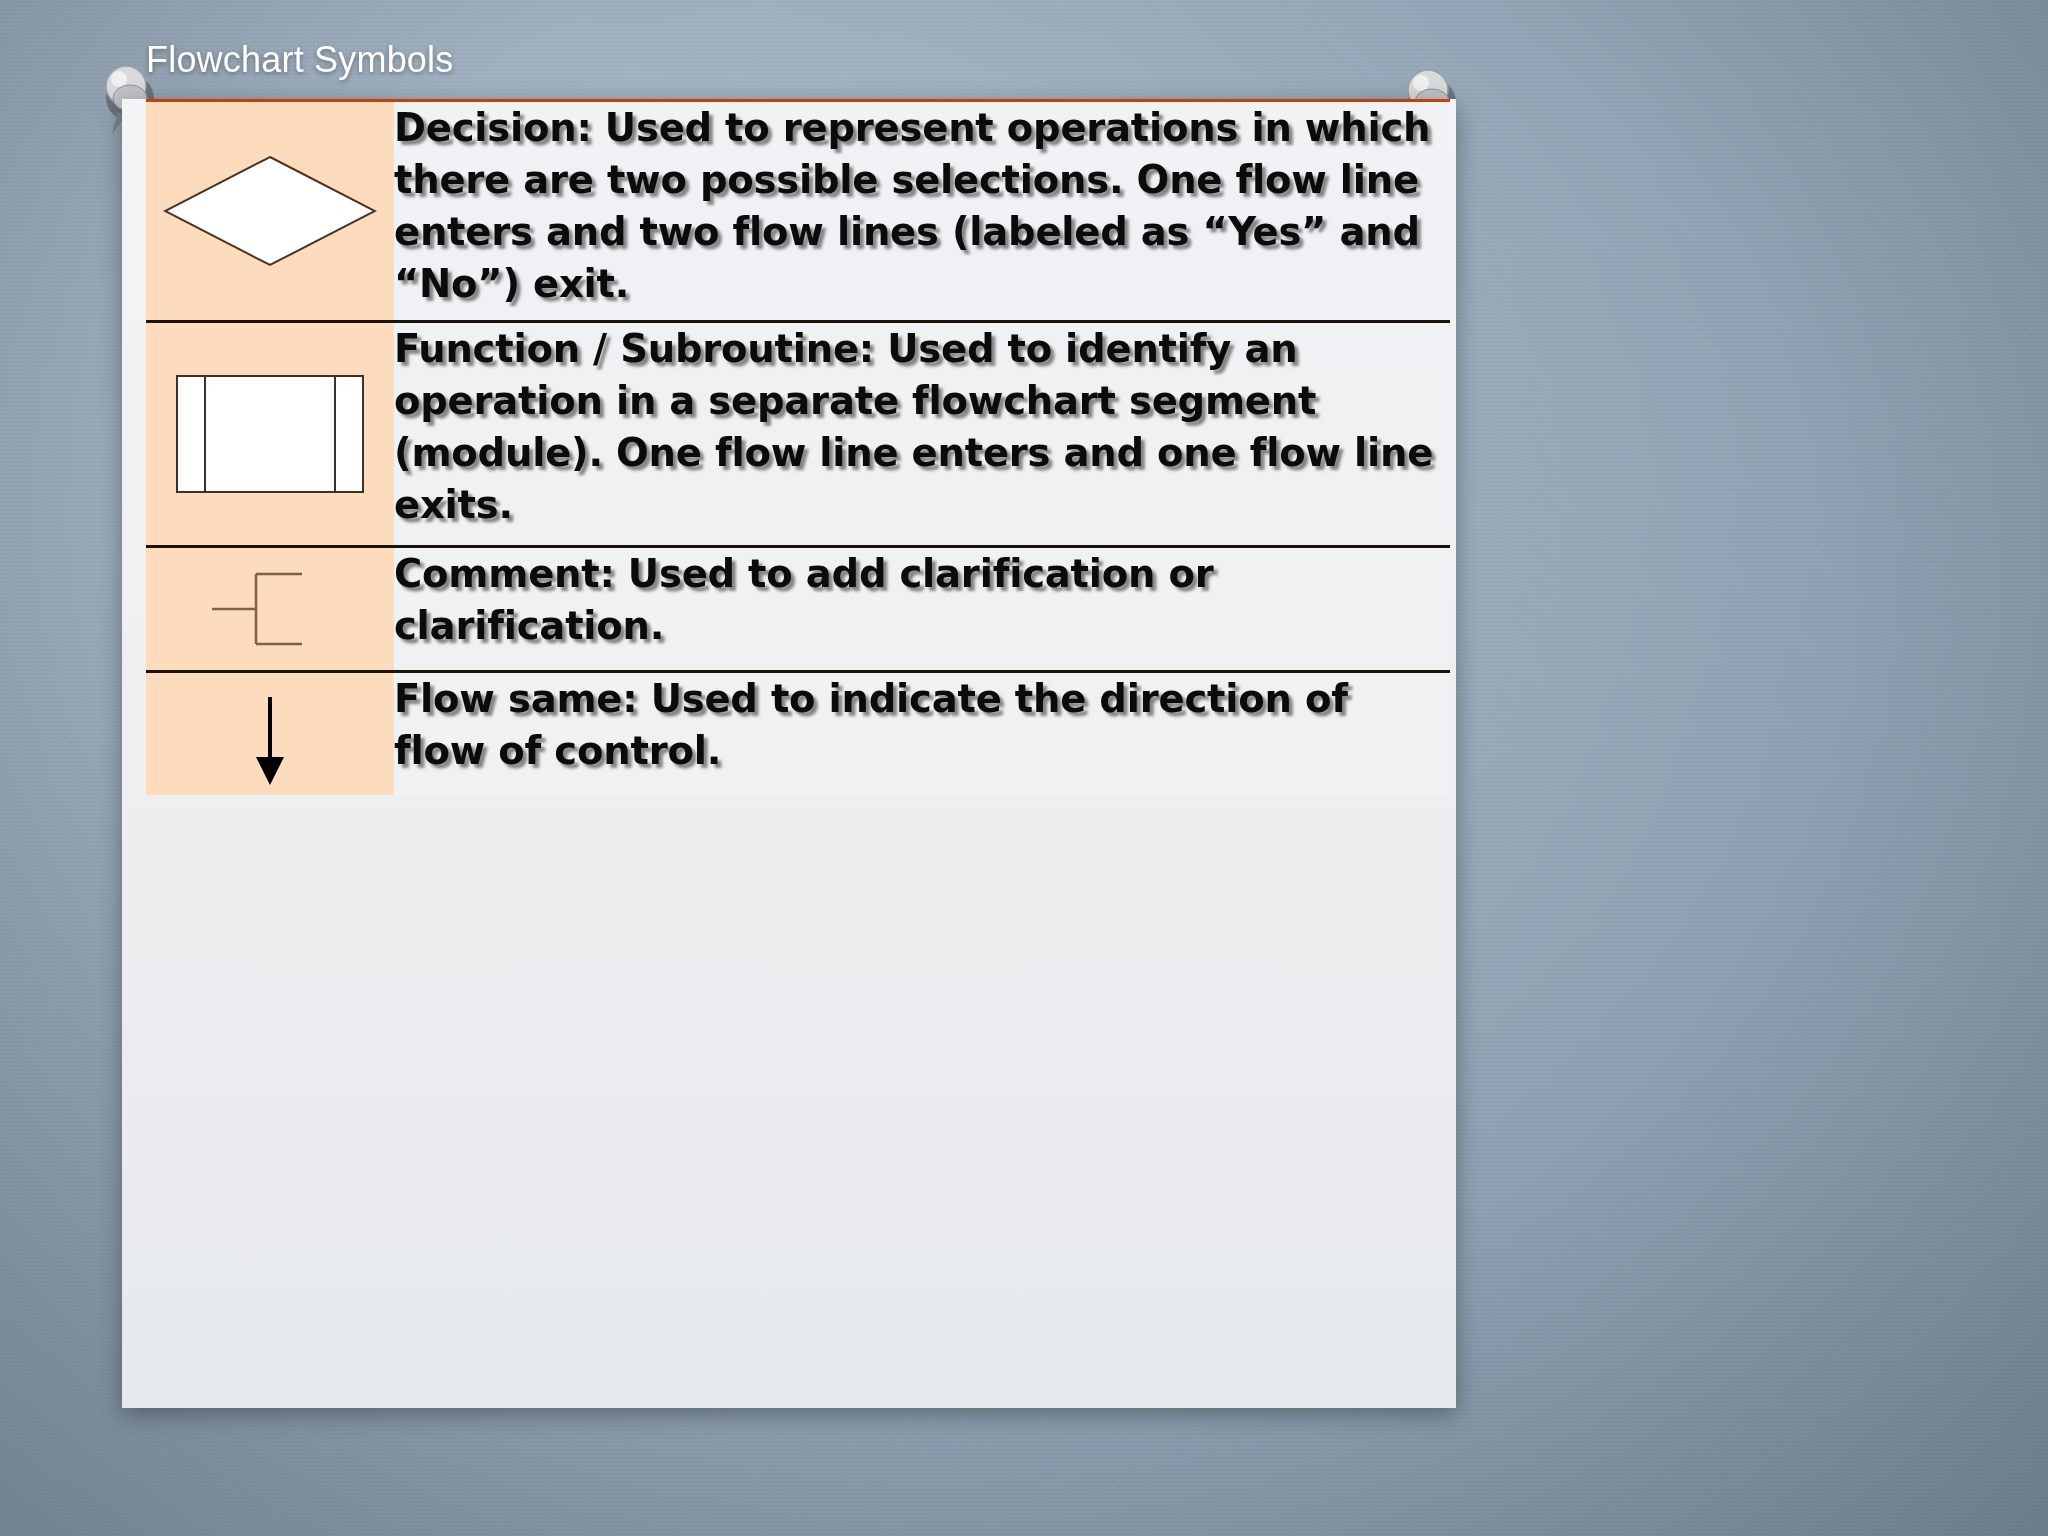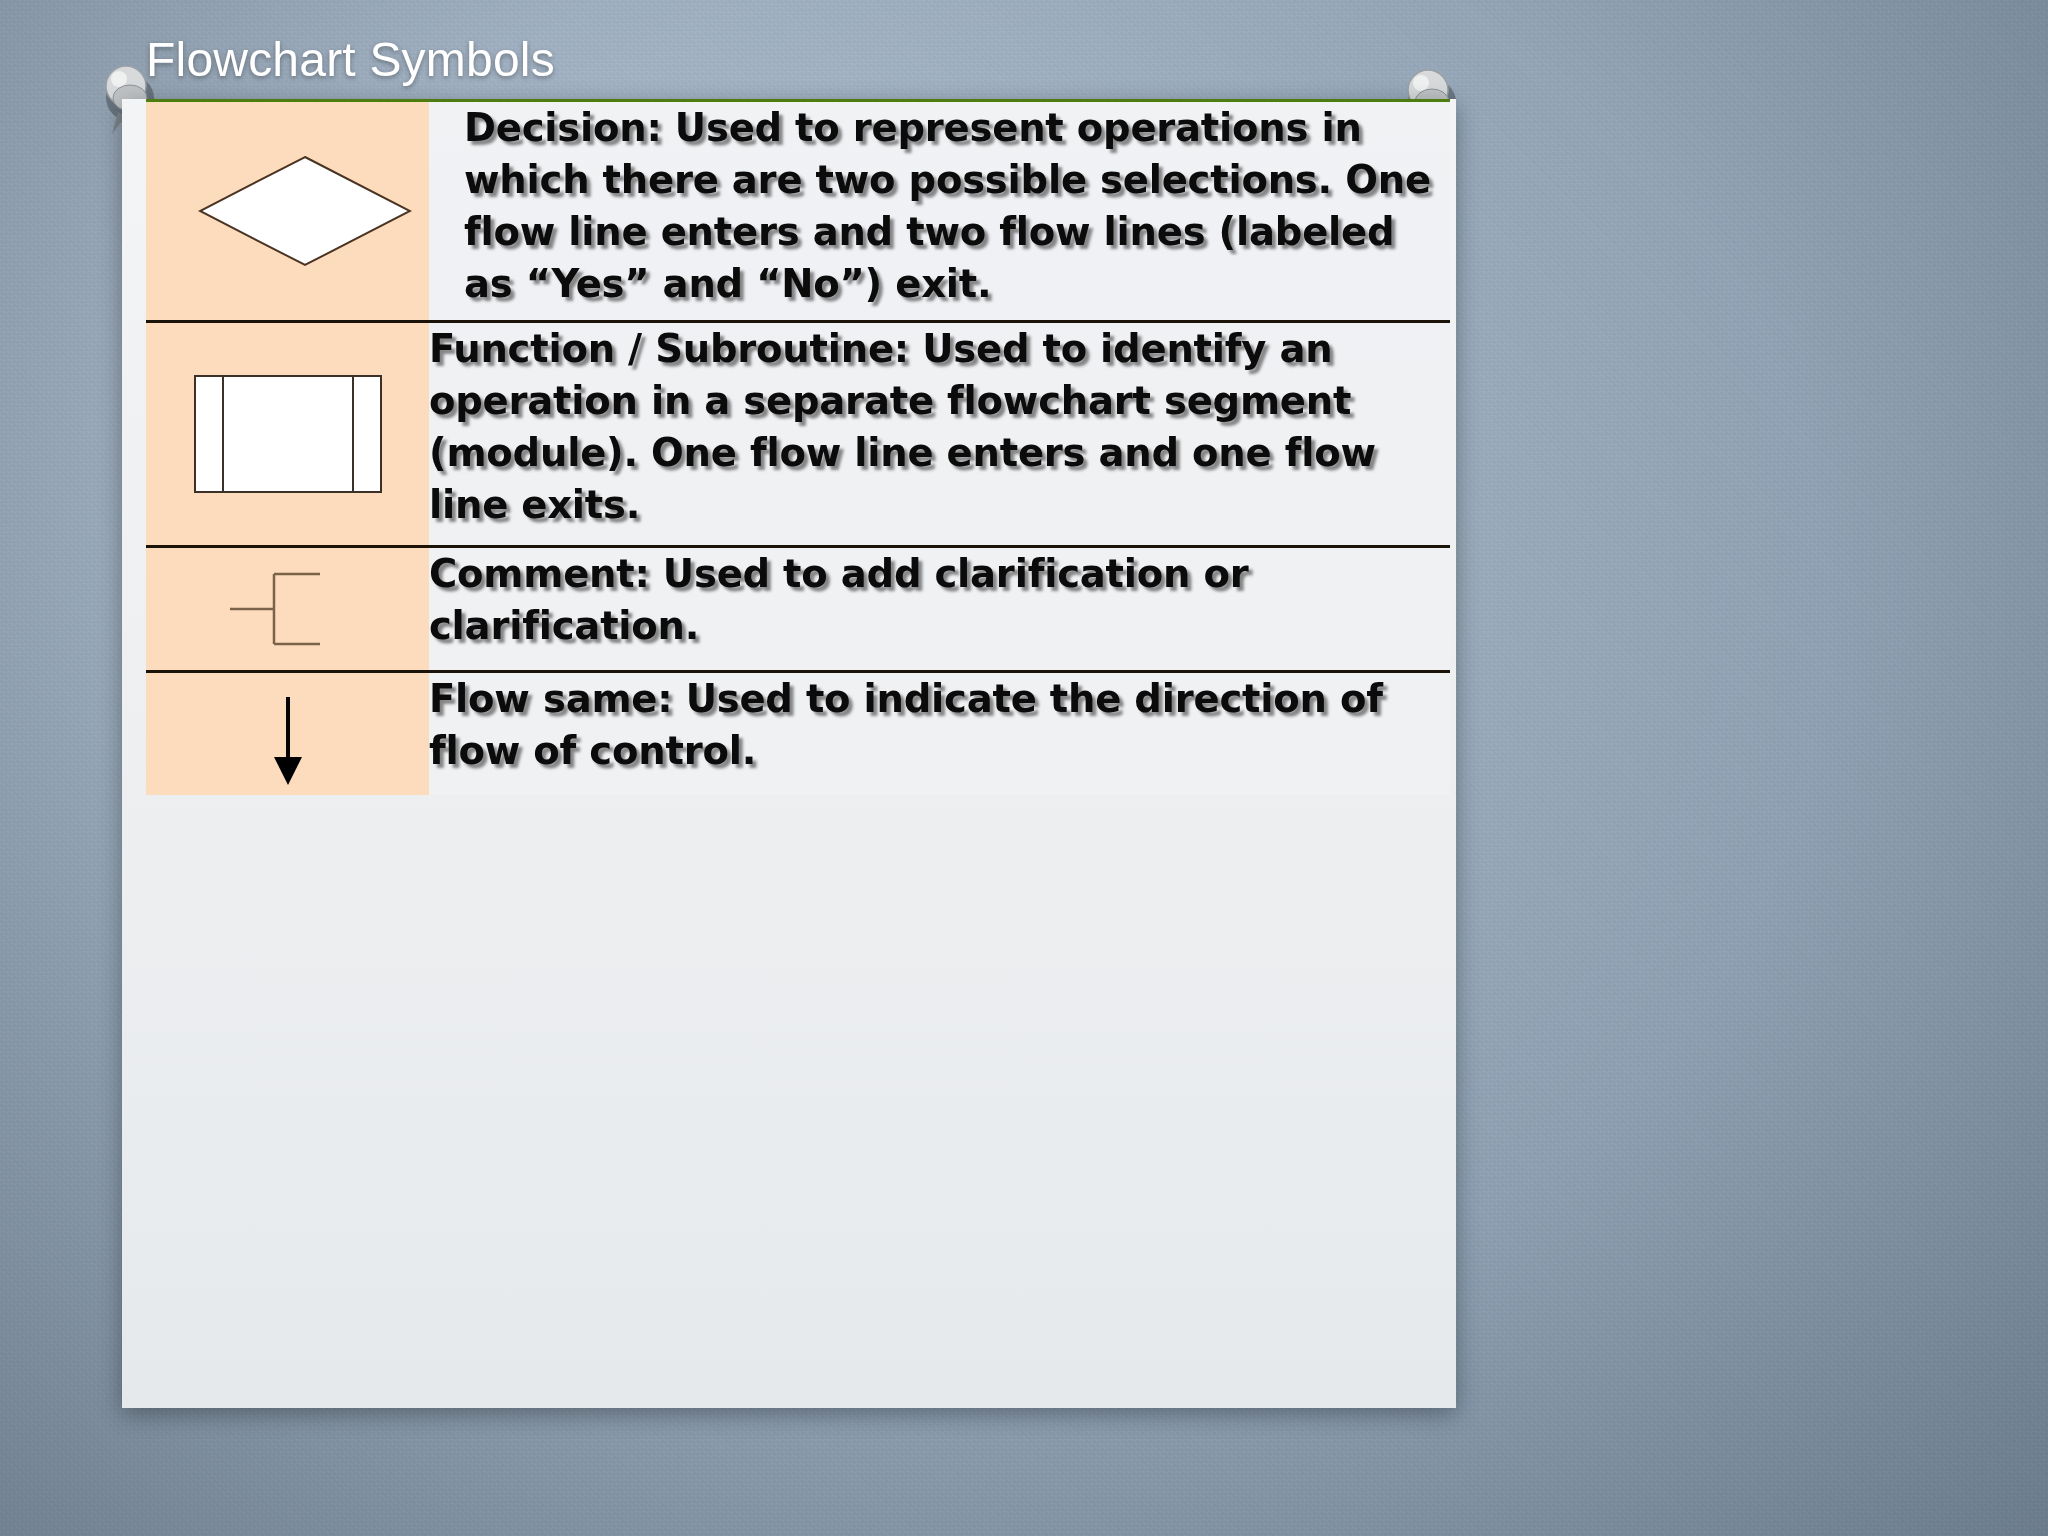--- a/index.html
+++ b/index.html
@@ -23,21 +23,21 @@
       repeating-linear-gradient(45deg, rgba(0,0,0,.035) 0 2px, rgba(255,255,255,.03) 2px 5px);
   }
   #bgvig{
     position:absolute;inset:0;
     background:radial-gradient(ellipse at 50% 40%, rgba(255,255,255,.10) 0%, rgba(0,0,0,0) 55%, rgba(0,0,0,.17) 100%);
   }
 
   
   #title{
     position:absolute;left:146px;top:34px;
-    font-size:48px;line-height:52px;color:#ffffff;font-weight:400;
+    font-size:36px;line-height:52px;color:#ffffff;font-weight:400;
     font-family:"Liberation Sans", sans-serif;
     letter-spacing:.2px;
     text-shadow:0 2px 5px rgba(0,0,0,.35);
     white-space:nowrap;
   }
 
   
   #paper{
     position:absolute;left:122px;top:99px;width:1334px;height:1309px;
     background:linear-gradient(180deg,#f3f4f5 0%,#eceef0 60%,#e6e9ec 100%);
@@ -48,21 +48,21 @@
   #table{
     position:absolute;left:146px;top:99px;width:1304px;
     border-collapse:collapse;
     table-layout:fixed;
   }
   #table td{
     padding:0;
     border-top:3px solid #1b1208;
     vertical-align:top;
   }
-  #table tr:first-child td{border-top:3px solid #4d7c0f;padding-left:35px;}
+  #table tr:first-child td{border-top:3px solid #c2410c;}
   .sym-cell{
     width:248px;
     background:#fcdcbd;
     position:relative;
   }
   .txt-cell{
     background:rgba(240,241,243,.92);
     padding:14px 10px 14px 18px;
   }
   .desc{

